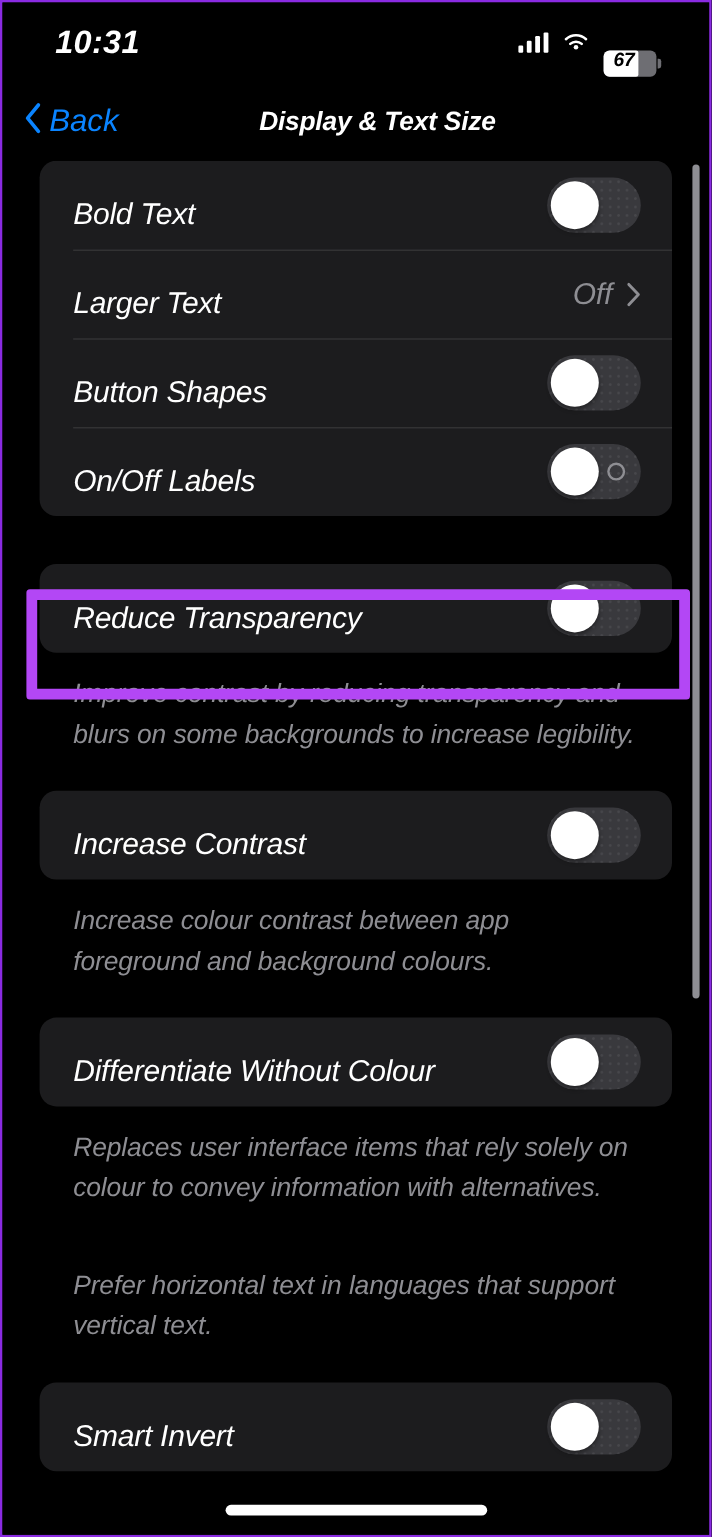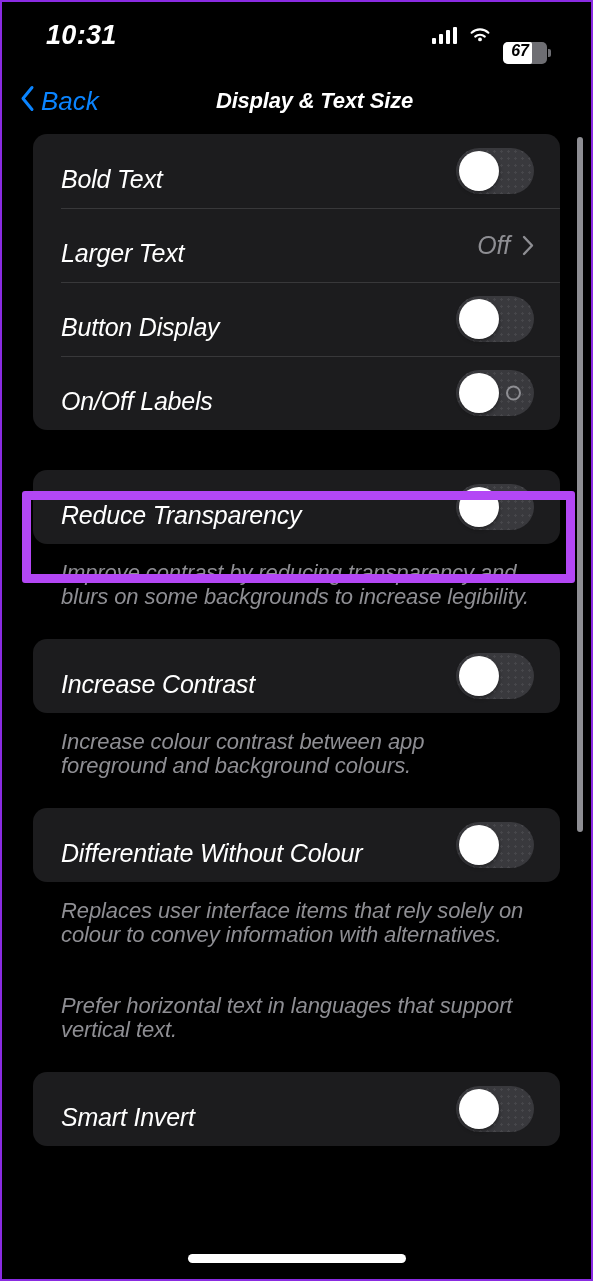--- a/index.html
+++ b/index.html
@@ -210,21 +210,21 @@
     border: 2.5px solid #8e8e93;
     border-radius: 50%;
     z-index: 3;
   }
 
   
   .desc {
     margin: 17px 31px 0 31px;
     padding: 0 28px 0 28px;
     font-size: 22px;
-    line-height: 24px;
+    line-height: 34px;
     color: #8e8e93;
     letter-spacing: -0.1px;
   }
 
   .gap-lg { height: 40px; }
   .gap-sm { height: 30px; }
 
   
   .highlight-box {
     position: absolute;
@@ -316,21 +316,21 @@
       <div class="row">
         <span class="row-label">Larger Text</span>
         <span class="row-value">Off</span>
         <span>
           <svg class="chev-right" viewBox="0 0 12 21">
             <path d="M2 2l8 8.5L2 19" stroke="#8e8e93" stroke-width="2.4" fill="none" stroke-linecap="round" stroke-linejoin="round"></path>
           </svg>
         </span>
       </div>
       <div class="row">
-        <span class="row-label">Button Display</span>
+        <span class="row-label">Button Shapes</span>
         <span class="toggle">
             <span class="knob"></span>
           </span>
       </div>
       <div class="row">
         <span class="row-label">On/Off Labels</span>
         <span class="toggle">
           <span class="knob"></span>
           <span class="off-glyph"></span>
         </span>

